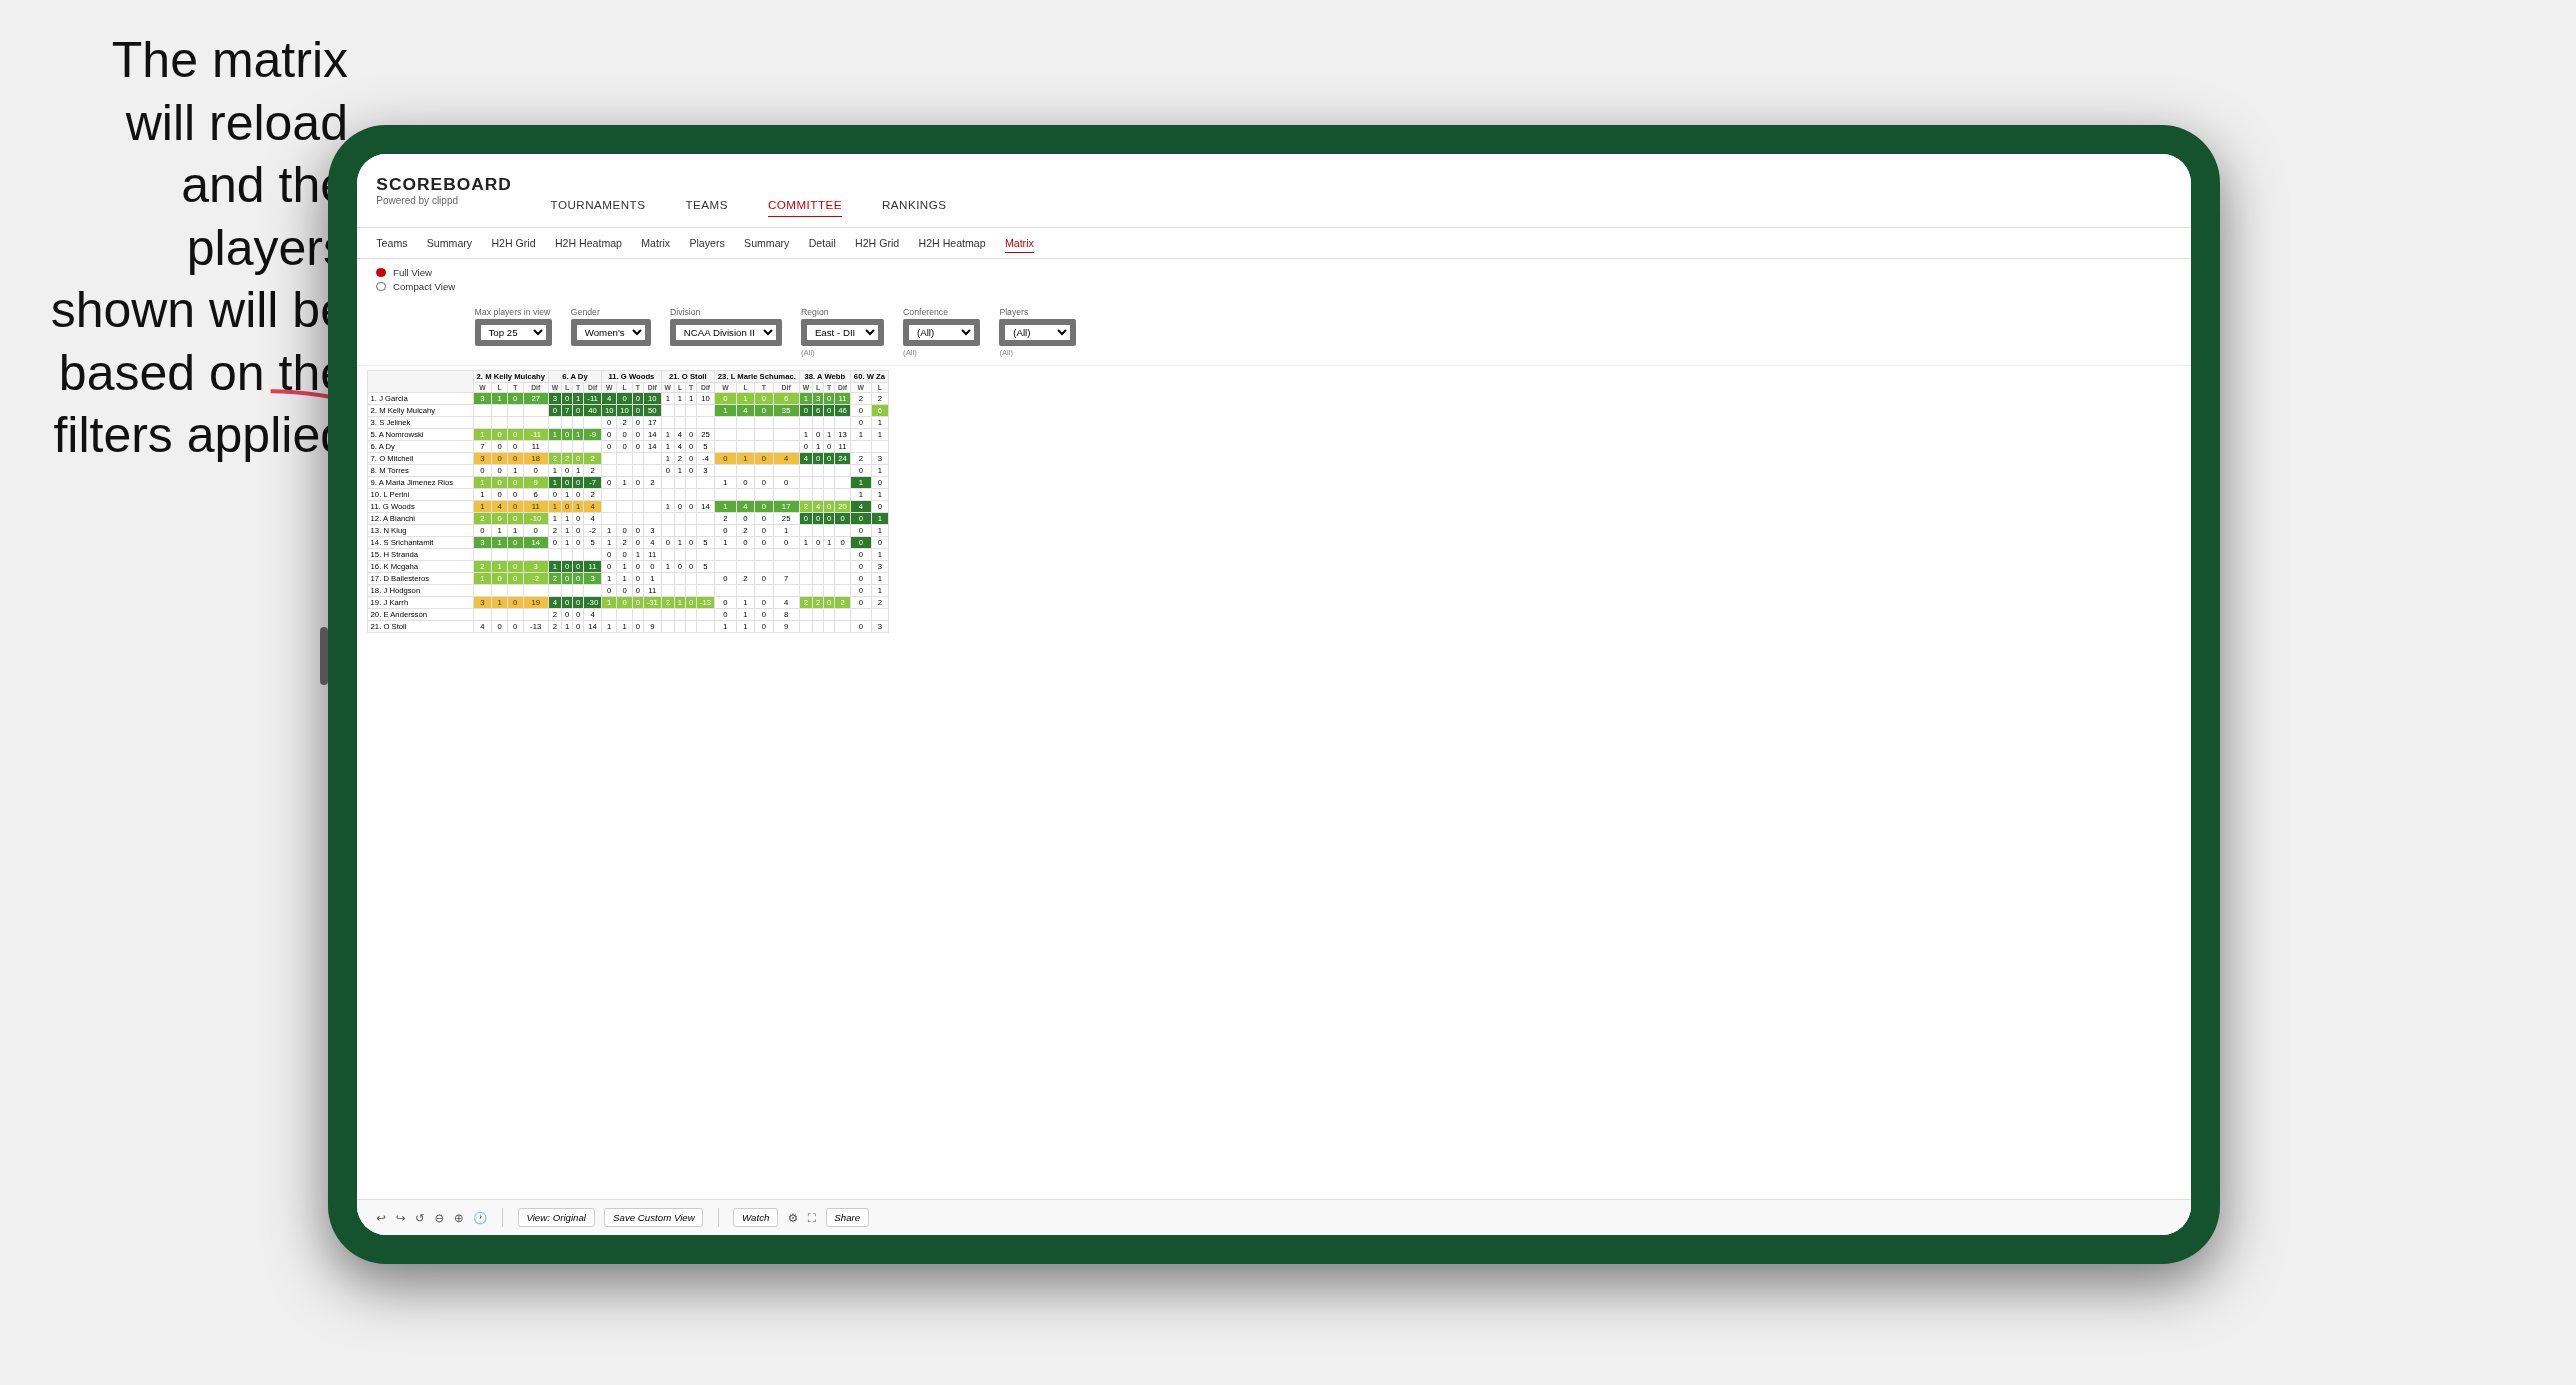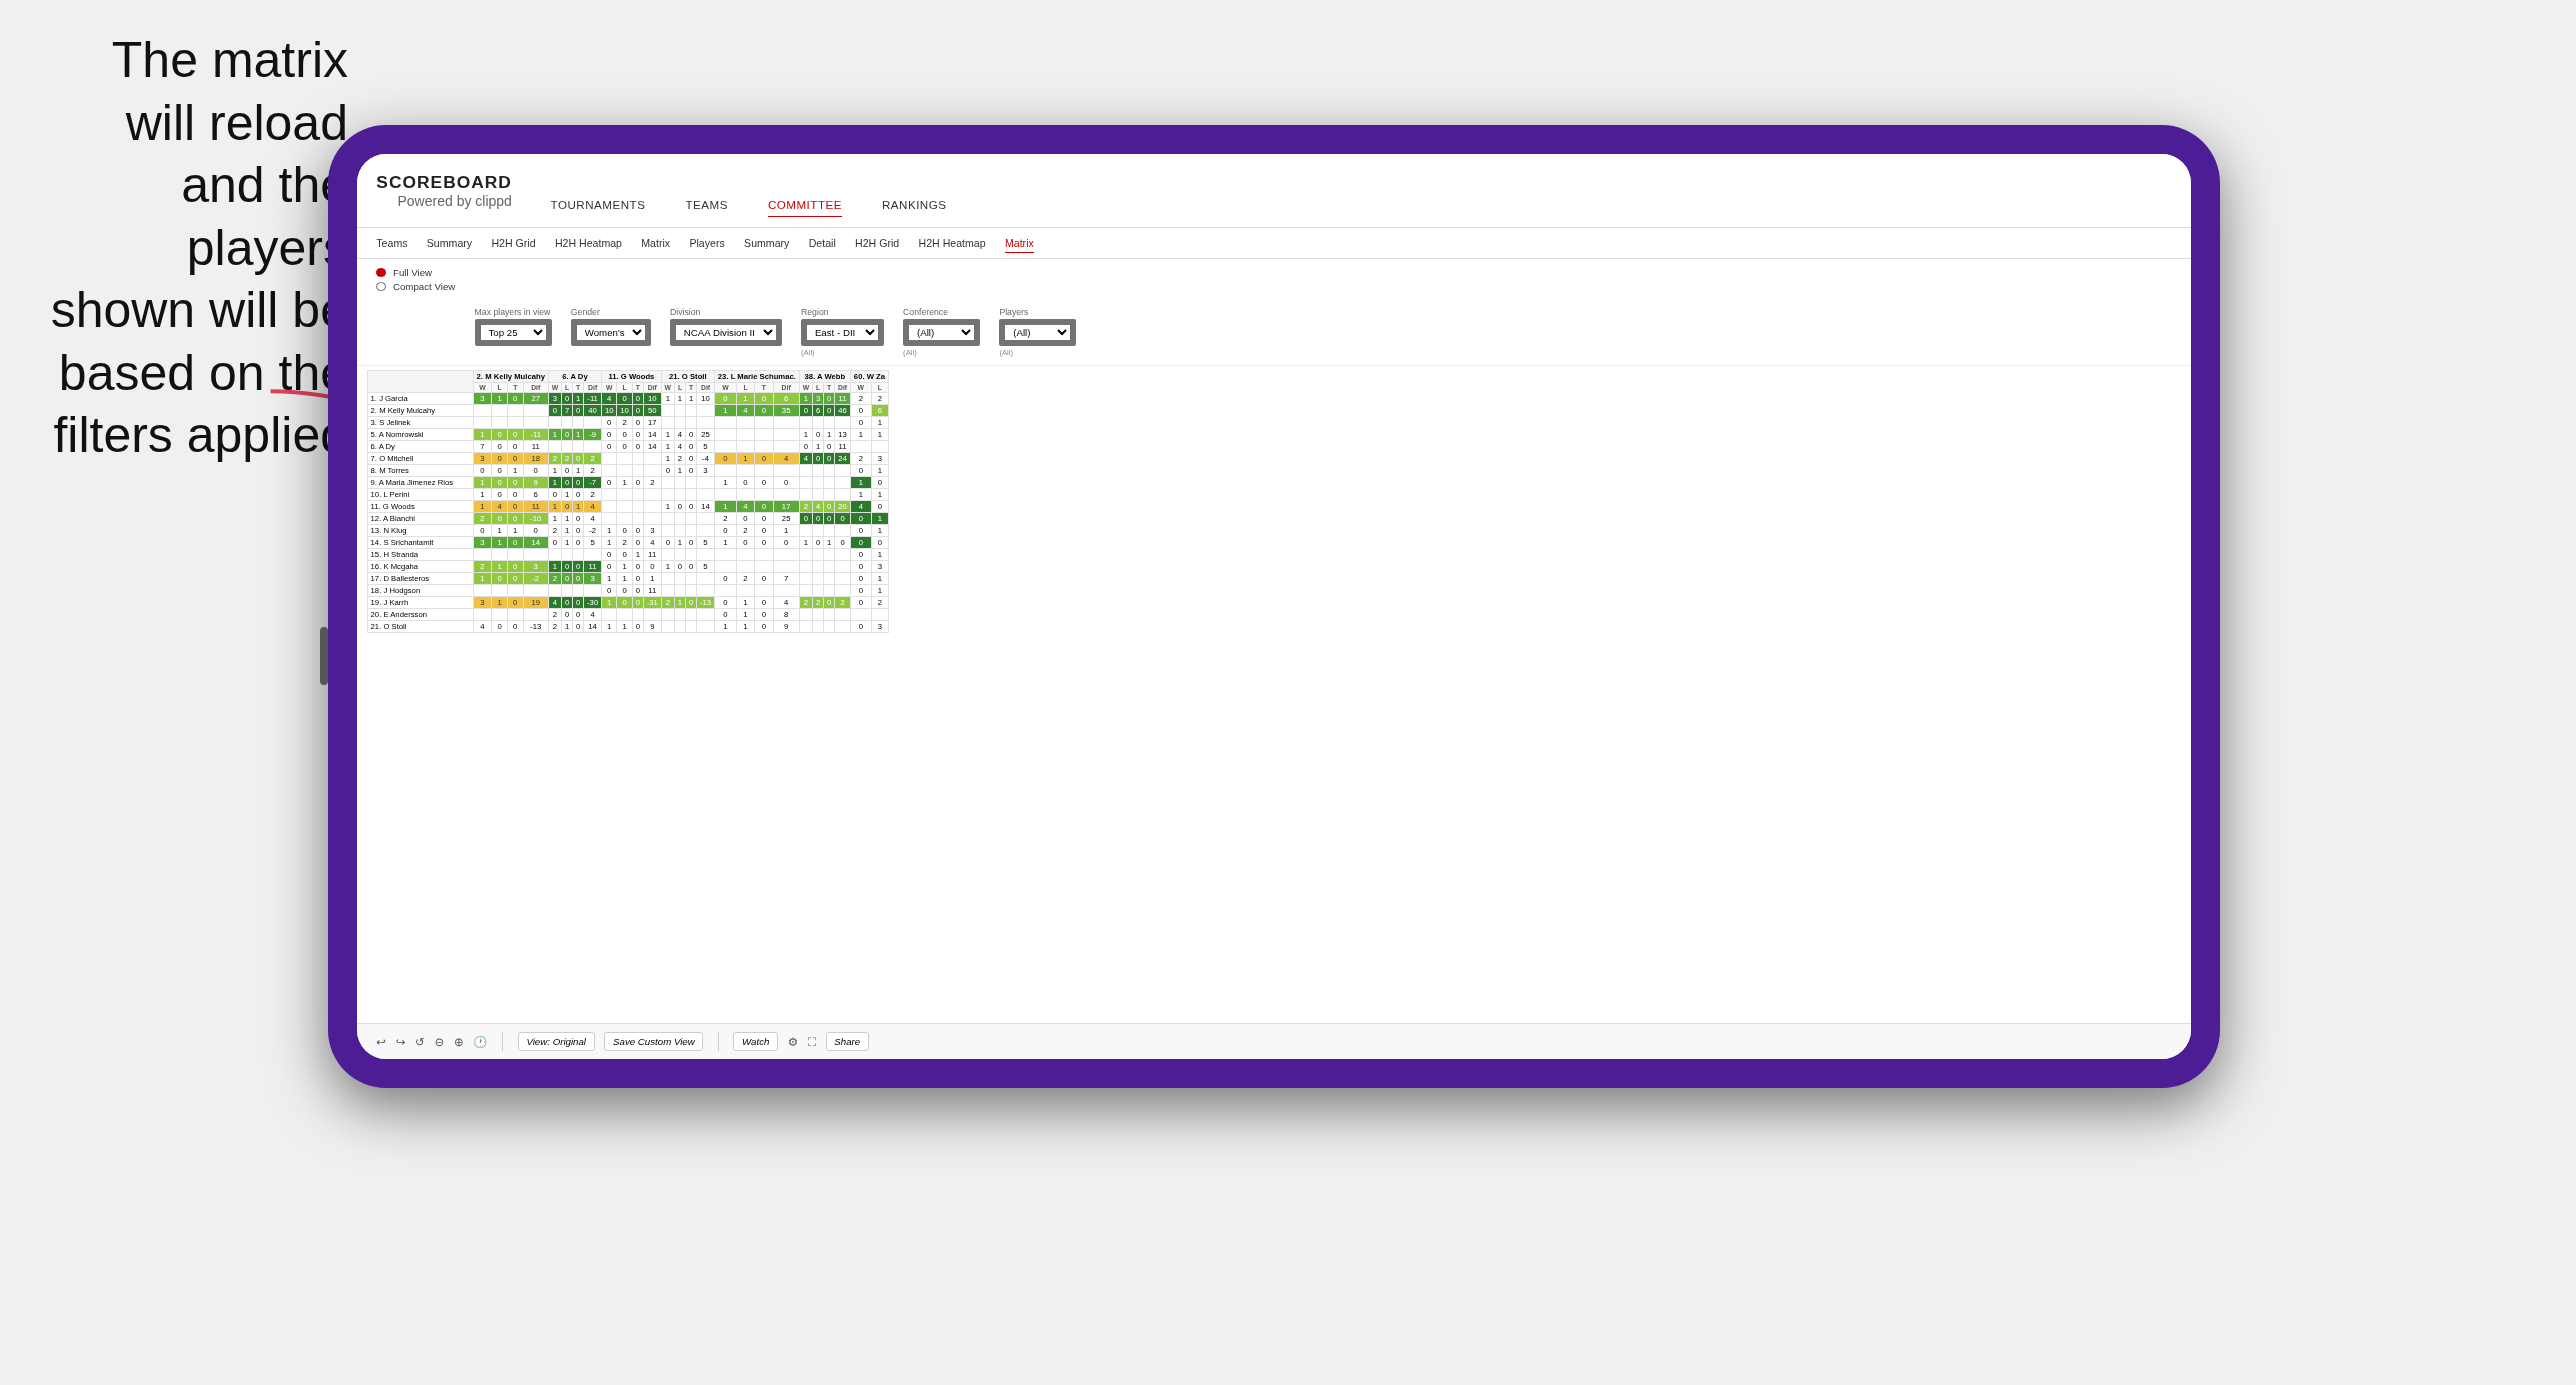--- a/index.html
+++ b/index.html
@@ -24,22 +24,22 @@
       width: 309px;
       text-align: right;
     }
 
     
     .tablet {
       position: absolute;
       left: 328px;
       top: 125px;
       width: 1892px;
-      height: 963px;
-      background: #4c1d95;
+      height: 1139px;
+      background: #14532d;
       border-radius: 58px;
       padding: 29px;
       box-shadow: 0 19.3px 58px rgba(0,0,0,0.5);
     }
 
     .tablet-screen {
       width: 100%;
       height: 100%;
       background: #fff;
       border-radius: 29px;
@@ -65,23 +65,22 @@
     }
 
     .logo-title {
       font-size: 17.4px;
       font-weight: 900;
       color: #222;
       letter-spacing: 1px;
     }
 
     .logo-sub {
-      font-size: 14px;
+      font-size: 10px;
       color: #666;
-      text-align: right;
     }
 
     .nav-items {
       display: flex;
       gap: 40px;
       margin-top: 30px;
     }
 
     .nav-item {
       font-size: 11.6px;

